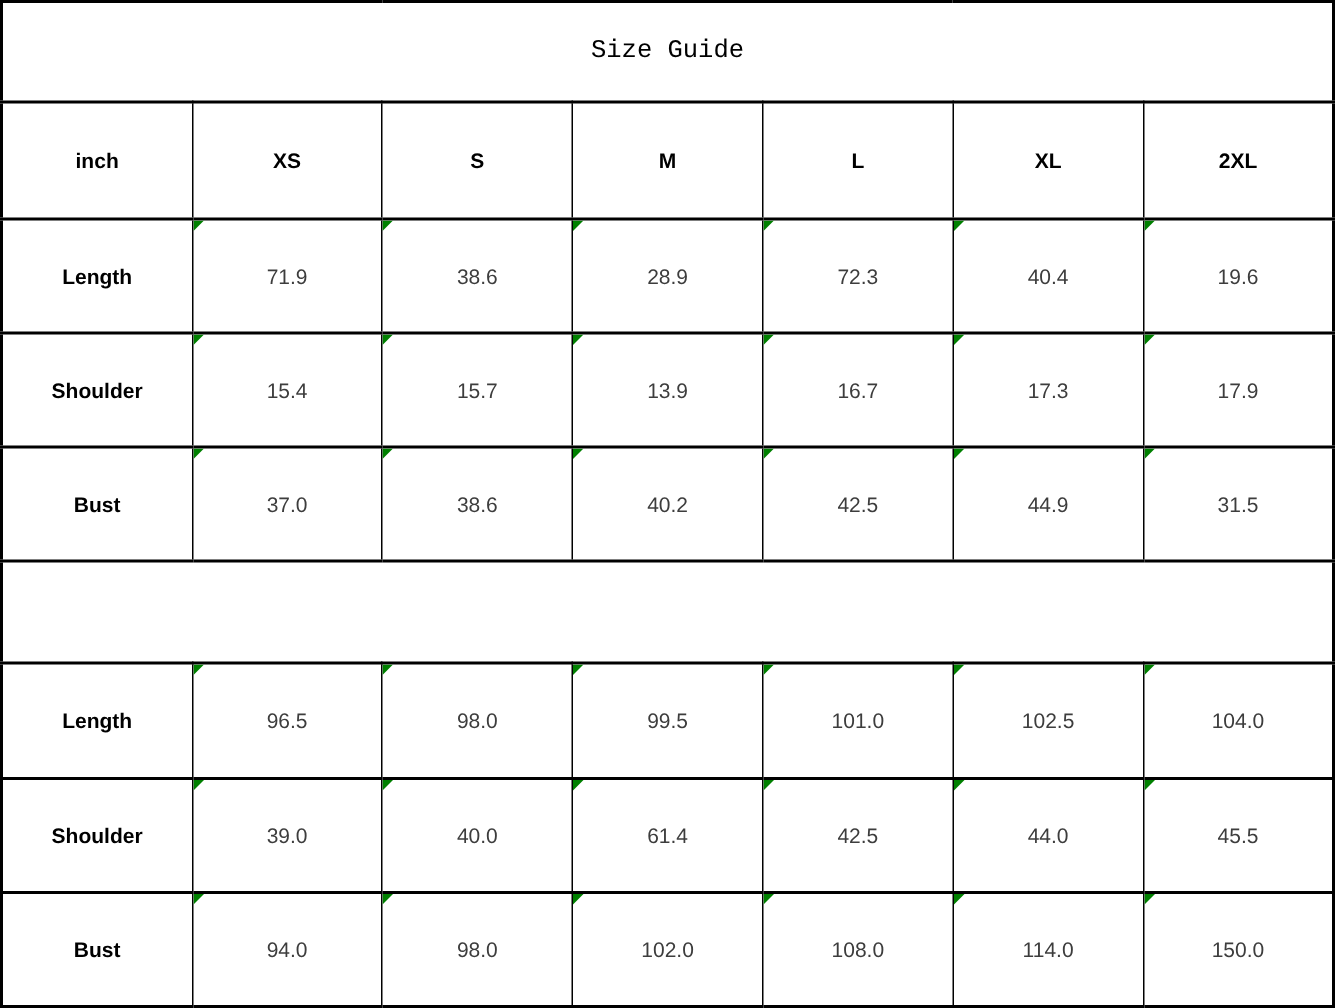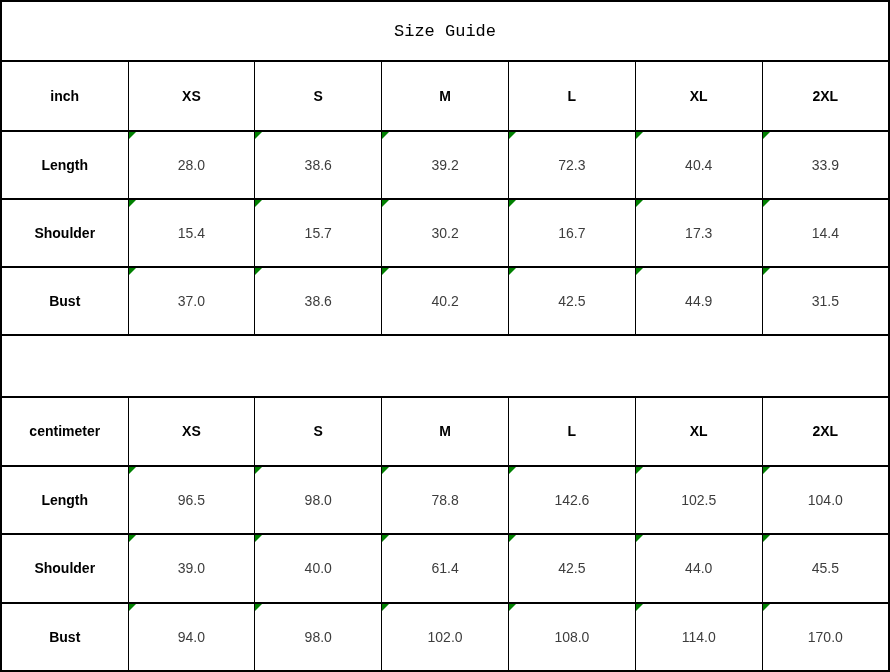--- a/index.html
+++ b/index.html
@@ -106,68 +106,59 @@
       <th class="size-cell">XS</th>
       <th class="size-cell">S</th>
       <th class="size-cell">M</th>
       <th class="size-cell">L</th>
       <th class="size-cell">XL</th>
       <th class="size-cell">2XL</th>
     </tr>
 
     <tr class="data-row">
       <td class="label-cell">Length</td>
-      <td class="val-cell"><span class="corner-marker"></span><span>28.0</span></td>
+      <td class="val-cell"><span class="corner-marker"></span><span>71.9</span></td>
       <td class="val-cell"><span class="corner-marker"></span><span>38.6</span></td>
-      <td class="val-cell"><span class="corner-marker"></span><span>39.2</span></td>
+      <td class="val-cell"><span class="corner-marker"></span><span>28.9</span></td>
       <td class="val-cell"><span class="corner-marker"></span><span>72.3</span></td>
       <td class="val-cell"><span class="corner-marker"></span><span>40.4</span></td>
-      <td class="val-cell"><span class="corner-marker"></span><span>33.9</span></td>
+      <td class="val-cell"><span class="corner-marker"></span><span>19.6</span></td>
     </tr>
 
     <tr class="data-row">
       <td class="label-cell">Shoulder</td>
       <td class="val-cell"><span class="corner-marker"></span><span>15.4</span></td>
       <td class="val-cell"><span class="corner-marker"></span><span>15.7</span></td>
-      <td class="val-cell"><span class="corner-marker"></span><span>30.2</span></td>
+      <td class="val-cell"><span class="corner-marker"></span><span>13.9</span></td>
       <td class="val-cell"><span class="corner-marker"></span><span>16.7</span></td>
       <td class="val-cell"><span class="corner-marker"></span><span>17.3</span></td>
-      <td class="val-cell"><span class="corner-marker"></span><span>14.4</span></td>
+      <td class="val-cell"><span class="corner-marker"></span><span>17.9</span></td>
     </tr>
 
     <tr class="data-row">
       <td class="label-cell">Bust</td>
       <td class="val-cell"><span class="corner-marker"></span><span>37.0</span></td>
       <td class="val-cell"><span class="corner-marker"></span><span>38.6</span></td>
       <td class="val-cell"><span class="corner-marker"></span><span>40.2</span></td>
       <td class="val-cell"><span class="corner-marker"></span><span>42.5</span></td>
       <td class="val-cell"><span class="corner-marker"></span><span>44.9</span></td>
       <td class="val-cell"><span class="corner-marker"></span><span>31.5</span></td>
     </tr>
 
     <tr class="spacer-row">
       <td colspan="7"></td>
     </tr>
 
-    <tr class="header-row">
-      <th class="unit-cell">centimeter</th>
-      <th class="size-cell">XS</th>
-      <th class="size-cell">S</th>
-      <th class="size-cell">M</th>
-      <th class="size-cell">L</th>
-      <th class="size-cell">XL</th>
-      <th class="size-cell">2XL</th>
-    </tr>
 
     <tr class="data-row">
       <td class="label-cell">Length</td>
       <td class="val-cell"><span class="corner-marker"></span><span>96.5</span></td>
       <td class="val-cell"><span class="corner-marker"></span><span>98.0</span></td>
-      <td class="val-cell"><span class="corner-marker"></span><span>78.8</span></td>
-      <td class="val-cell"><span class="corner-marker"></span><span>142.6</span></td>
+      <td class="val-cell"><span class="corner-marker"></span><span>99.5</span></td>
+      <td class="val-cell"><span class="corner-marker"></span><span>101.0</span></td>
       <td class="val-cell"><span class="corner-marker"></span><span>102.5</span></td>
       <td class="val-cell"><span class="corner-marker"></span><span>104.0</span></td>
     </tr>
 
     <tr class="data-row">
       <td class="label-cell">Shoulder</td>
       <td class="val-cell"><span class="corner-marker"></span><span>39.0</span></td>
       <td class="val-cell"><span class="corner-marker"></span><span>40.0</span></td>
       <td class="val-cell"><span class="corner-marker"></span><span>61.4</span></td>
       <td class="val-cell"><span class="corner-marker"></span><span>42.5</span></td>
@@ -175,18 +166,18 @@
       <td class="val-cell"><span class="corner-marker"></span><span>45.5</span></td>
     </tr>
 
     <tr class="data-row">
       <td class="label-cell">Bust</td>
       <td class="val-cell"><span class="corner-marker"></span><span>94.0</span></td>
       <td class="val-cell"><span class="corner-marker"></span><span>98.0</span></td>
       <td class="val-cell"><span class="corner-marker"></span><span>102.0</span></td>
       <td class="val-cell"><span class="corner-marker"></span><span>108.0</span></td>
       <td class="val-cell"><span class="corner-marker"></span><span>114.0</span></td>
-      <td class="val-cell"><span class="corner-marker"></span><span>170.0</span></td>
+      <td class="val-cell"><span class="corner-marker"></span><span>150.0</span></td>
     </tr>
 
   </tbody>
     </table>
 </div>
 
 </body></html>

